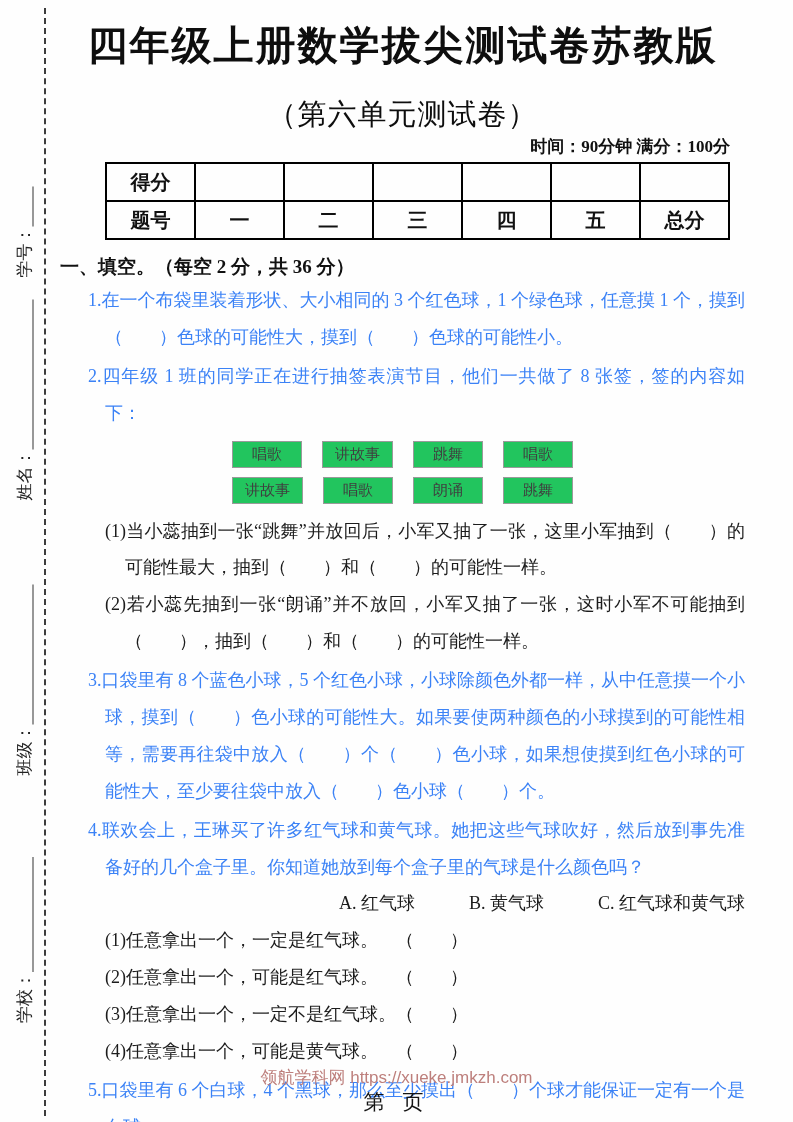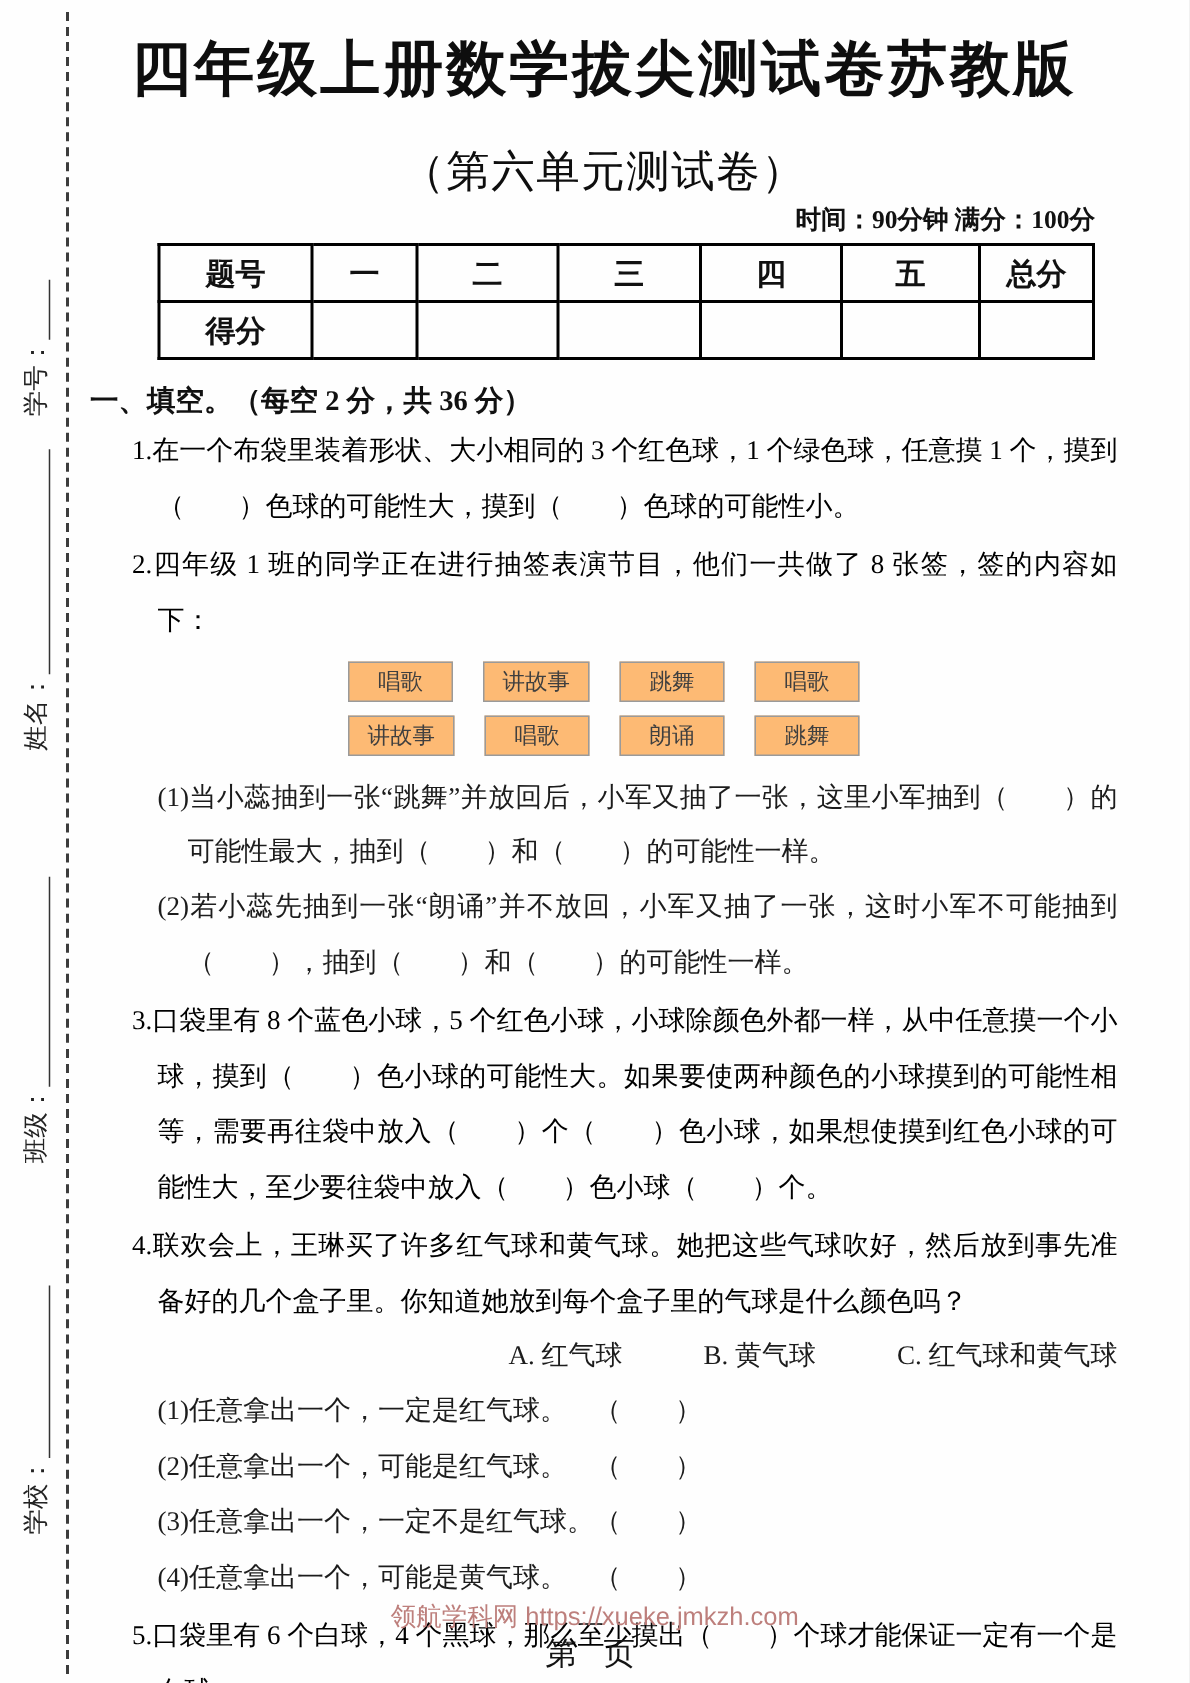--- a/index.html
+++ b/index.html
@@ -52,35 +52,35 @@
   }
   table.score td{
     border:2px solid #000;height:36px;text-align:center;
     font-size:20px;font-weight:bold;color:#111;padding:0;
   }
   
   .section-heading{
     margin-top:14px;font-size:19px;font-weight:bold;color:#111;
   }
   .q{
-    font-size:18px;line-height:2.05;color:#000000;
+    font-size:18px;line-height:2.05;color:#3b82f6;
     padding-left:45px;text-indent:-17px;margin-top:2px;text-align:justify;
   }
   .sub{
     font-size:18px;line-height:2.05;color:#1c1c1c;
     padding-left:65px;text-indent:-20px;text-align:justify;
   }
   .options-line{
     font-size:18px;line-height:2.05;color:#1c1c1c;margin-left:45px;text-align:right;
   }
   
   .tag-rows{margin:6px 0 4px 0;}
   .tag-row{display:flex;justify-content:center;gap:20px;margin:9px 0;}
   .tag-box{
-    border:1px solid #9a9a9a;background:#fdba74;
+    border:1px solid #9a9a9a;background:#22c55e;
     padding:3px 12px;font-size:15px;color:#3f3f3f;
     font-family:"Liberation Serif","DejaVu Serif",serif;
     min-width:44px;text-align:center;
   }
   
   .watermark{
     position:absolute;left:0;width:793px;top:1066px;text-align:center;
     font-family:"Liberation Sans","DejaVu Sans",sans-serif;
     font-size:17px;color:#bd7f7c;
   }
@@ -112,36 +112,36 @@
 
   <div class="content">
 
     <div class="title">四年级上册数学拔尖测试卷苏教版</div>
     <div class="subtitle">（第六单元测试卷）</div>
     <div class="exam-info">时间：90分钟  满分：100分</div>
 
     <table class="score">
       <tbody>
           <tr>
+        <td>得分</td>
+        <td></td>
+        <td></td>
+        <td></td>
+        <td></td>
+        <td></td>
+        <td></td>
+      </tr>
+      <tr>
         <td style="width:100px">题号</td>
         <td style="width:68px">一</td>
         <td style="width:92px">二</td>
         <td style="width:93px">三</td>
         <td style="width:92px">四</td>
         <td style="width:90px">五</td>
         <td>总分</td>
-      </tr>
-      <tr>
-        <td>得分</td>
-        <td></td>
-        <td></td>
-        <td></td>
-        <td></td>
-        <td></td>
-        <td></td>
       </tr>
     </tbody>
       </table>
 
     <div class="section-heading">一、填空。（每空 2 分，共 36 分）</div>
 
     <div class="q"><span>1.</span><span>在一个布袋里装着形状、大小相同的 3 个红色球，1 个绿色球，任意摸 1 个，摸到（　　）色球的可能性大，摸到（　　）色球的可能性小。</span></div>
 
     <div class="q"><span>2.</span><span>四年级 1 班的同学正在进行抽签表演节目，他们一共做了 8 张签，签的内容如下：</span></div>
 

